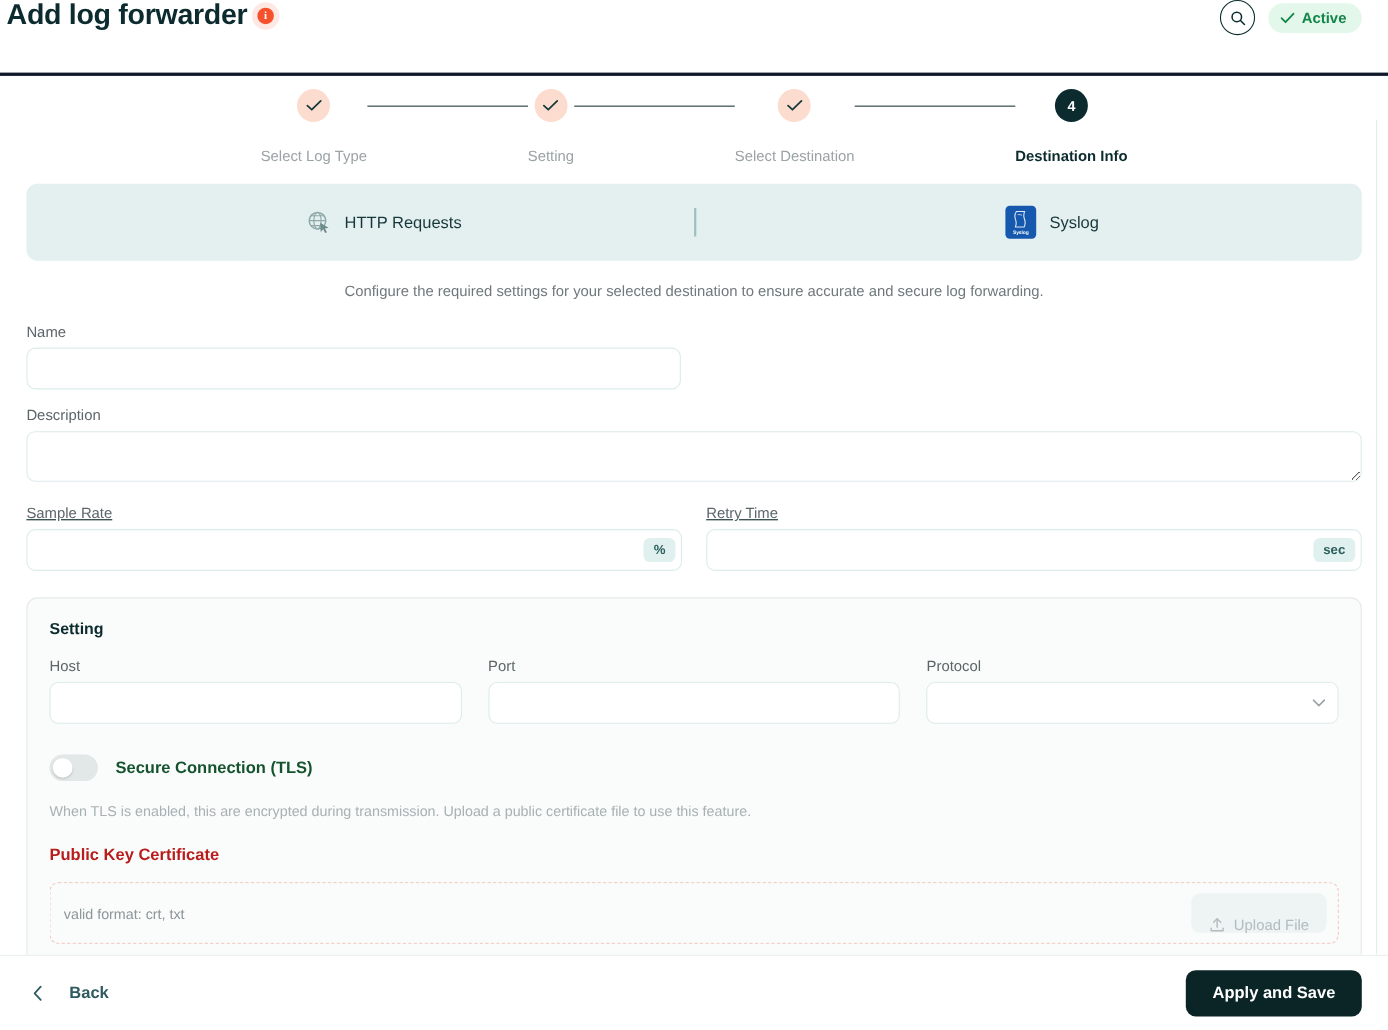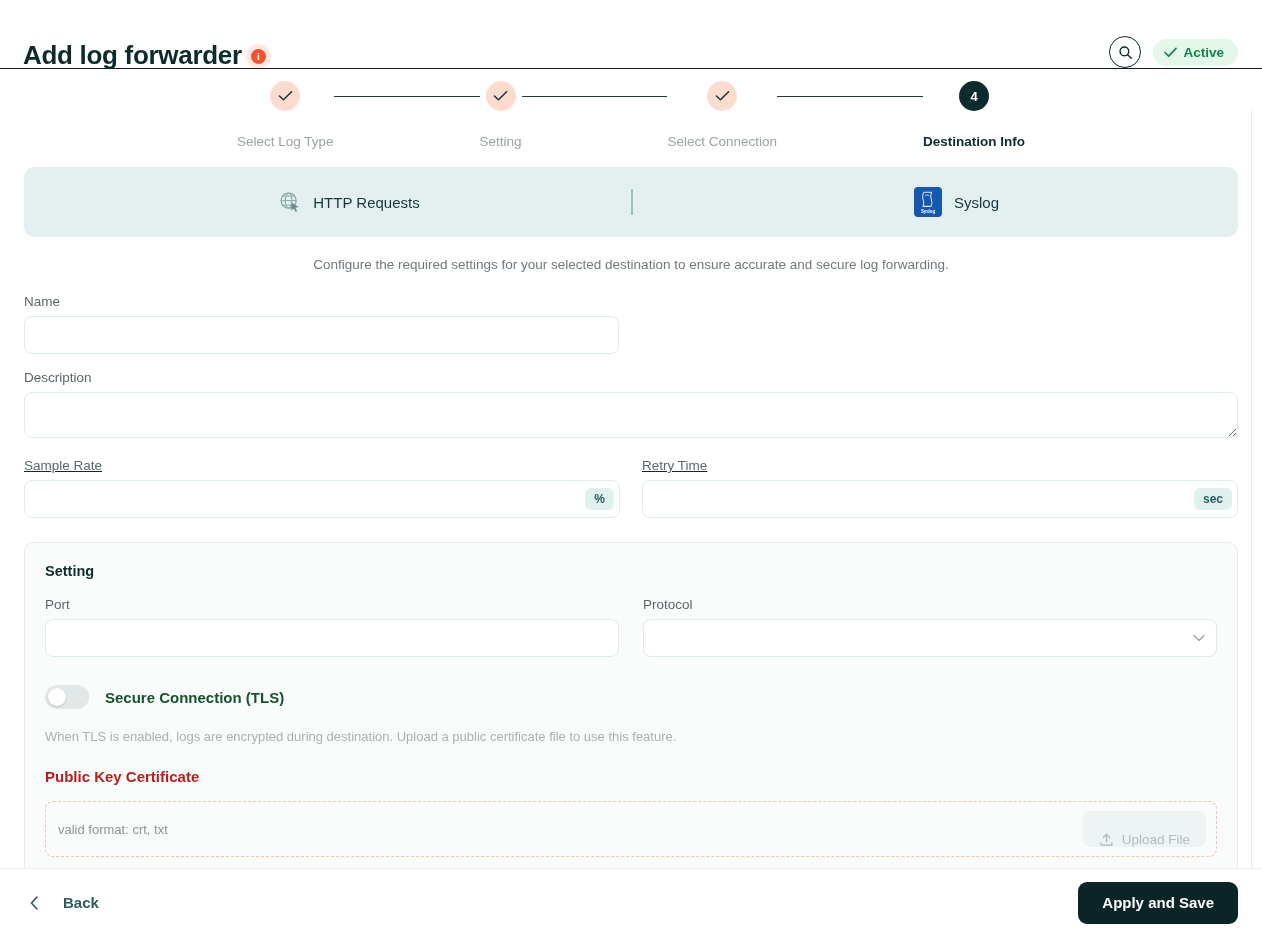--- a/index.html
+++ b/index.html
@@ -11,24 +11,24 @@
     background: #ffffff;
     font-family: "Liberation Sans", sans-serif;
     color: #0e2a2b;
   }
   .page { position: relative; width: 1262px; height: 936px; background: #fff; }
 
   
   .header {
     position: relative;
     height: 69px;
-    border-bottom: 1px solid #0f172a;
-    display: flex;
-    align-items: flex-end;
-    padding: 0 24px 0 23px;
+    border-bottom: 3px solid #0f172a;
+    display: flex;
+    align-items: flex-start;
+    padding: 0 24px 0 6px;
   }
   .title-wrap { display: flex; align-items: center; gap: 9px; }
   .page-title {
     font-size: 26px;
     font-weight: 700;
     letter-spacing: -0.3px;
     color: #0c2b2e;
     line-height: 1;
   }
   .info-badge {
@@ -398,21 +398,21 @@
           </div>
           <div class="step-label">Setting</div>
         </div>
         <div class="step-line"></div>
         <div class="step-col">
           <div class="step-node done">
             <svg width="15" height="12" viewBox="0 0 16 12">
               <polyline points="1.5,6 5.8,10 14.5,1.5" fill="none" stroke="#16393b" stroke-width="1.7" stroke-linecap="round" stroke-linejoin="round"></polyline>
             </svg>
           </div>
-          <div class="step-label">Select Connection</div>
+          <div class="step-label">Select Destination</div>
         </div>
         <div class="step-line"></div>
         <div class="step-col">
           <div class="step-node current">4</div>
           <div class="step-label active">Destination Info</div>
         </div>
       </div>
     </div>
 
     <div class="dest-tabs">
@@ -467,20 +467,24 @@
             <input class="input" type="text" placeholder="" style="">
             <span class="affix">sec</span>
           </div>
         </div>
       </div>
 
       <div class="setting-card">
         <h3>Setting</h3>
         <div class="setting-grid">
           <div>
+            <label class="field-label">Host</label>
+            <input class="input" type="text" placeholder="" style="">
+          </div>
+          <div>
             <label class="field-label">Port</label>
             <input class="input" type="text" placeholder="" style="">
           </div>
           <div>
             <label class="field-label">Protocol</label>
             <div class="select-wrap">
               <input class="input" type="text" readonly="" placeholder="" style="">
               <svg class="chev" width="12" height="8" viewBox="0 0 12 8">
                 <polyline points="1,1.5 6,6.5 11,1.5" fill="none" stroke="#9aa3a6" stroke-width="1.4" stroke-linecap="round" stroke-linejoin="round"></polyline>
               </svg>
@@ -488,21 +492,21 @@
           </div>
         </div>
 
         <div class="tls-row">
           <div class="toggle">
             <div class="knob"></div>
           </div>
           <div class="tls-label">Secure Connection (TLS)</div>
         </div>
 
-        <div class="tls-help">When TLS is enabled, logs are encrypted during destination. Upload a public certificate file to use this feature.</div>
+        <div class="tls-help">When TLS is enabled, this are encrypted during transmission. Upload a public certificate file to use this feature.</div>
 
         <div class="cert-title">Public Key Certificate</div>
 
         <div class="dropzone">
           <span class="hint">valid format: crt, txt</span>
           <button class="upload-btn">
             <svg width="15" height="15" viewBox="0 0 16 16">
               <polyline points="8,10.5 8,2.5" fill="none" stroke="#b3bcbe" stroke-width="1.4" stroke-linecap="round"></polyline>
               <polyline points="4.6,5.8 8,2.4 11.4,5.8" fill="none" stroke="#b3bcbe" stroke-width="1.4" stroke-linecap="round" stroke-linejoin="round"></polyline>
               <polyline points="2.2,11.5 2.2,14 13.8,14 13.8,11.5" fill="none" stroke="#b3bcbe" stroke-width="1.4" stroke-linecap="round" stroke-linejoin="round"></polyline>

